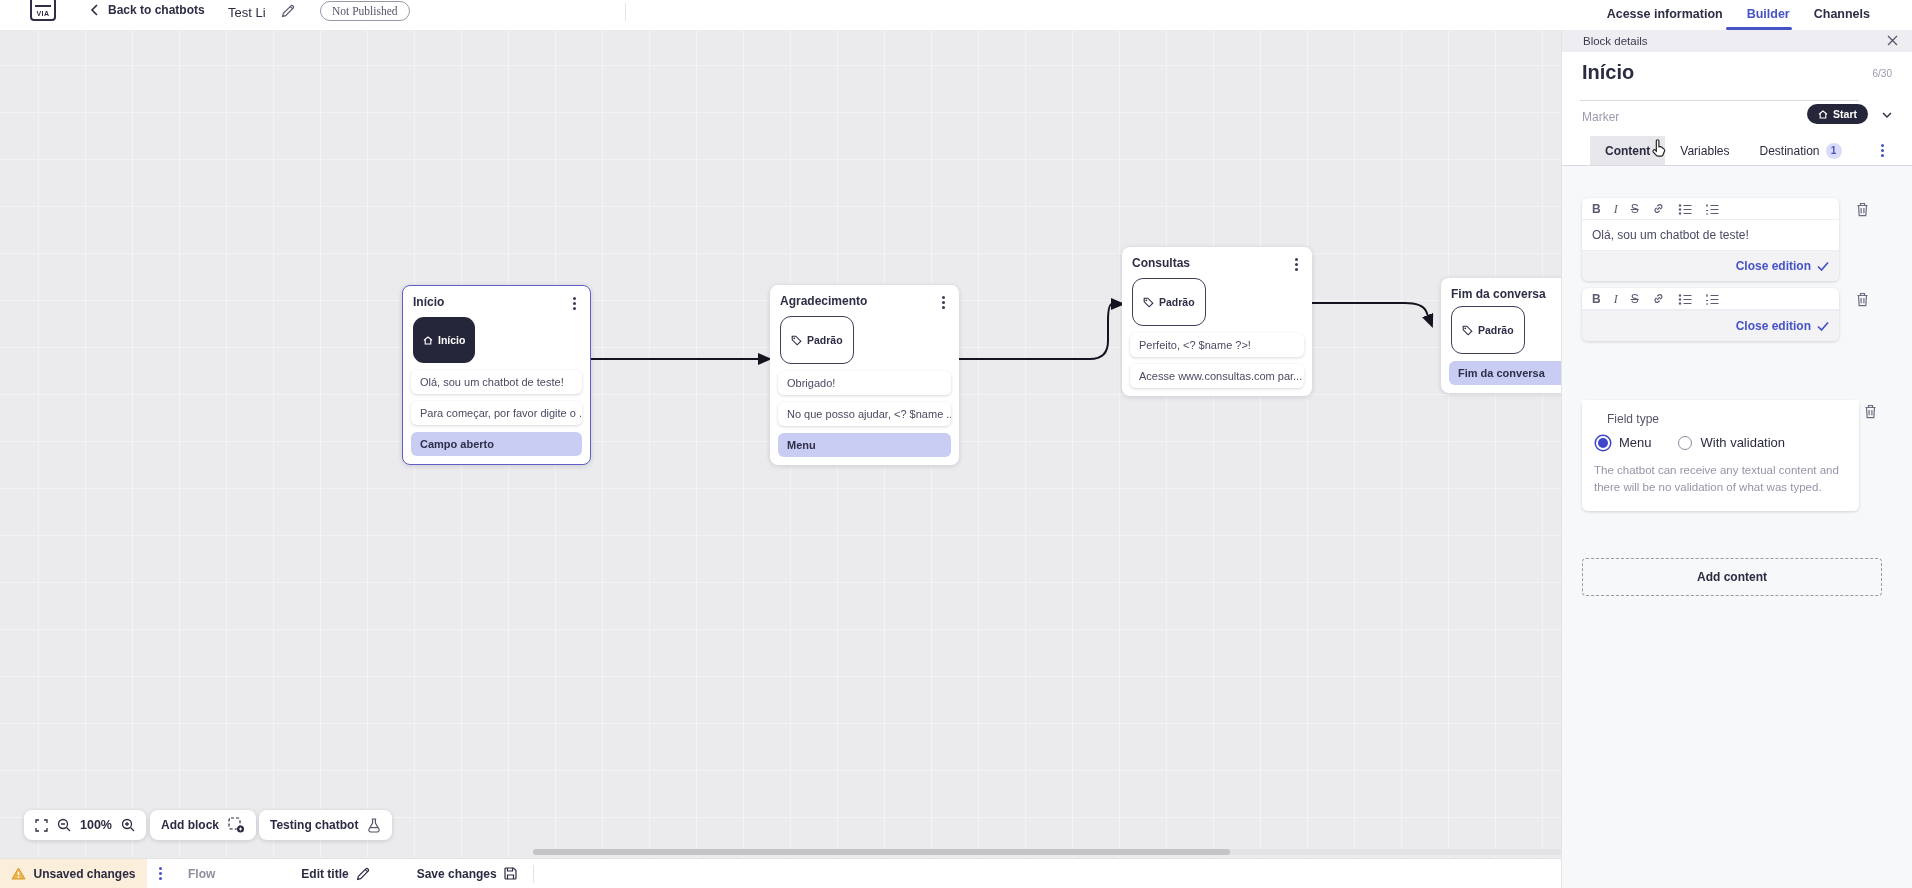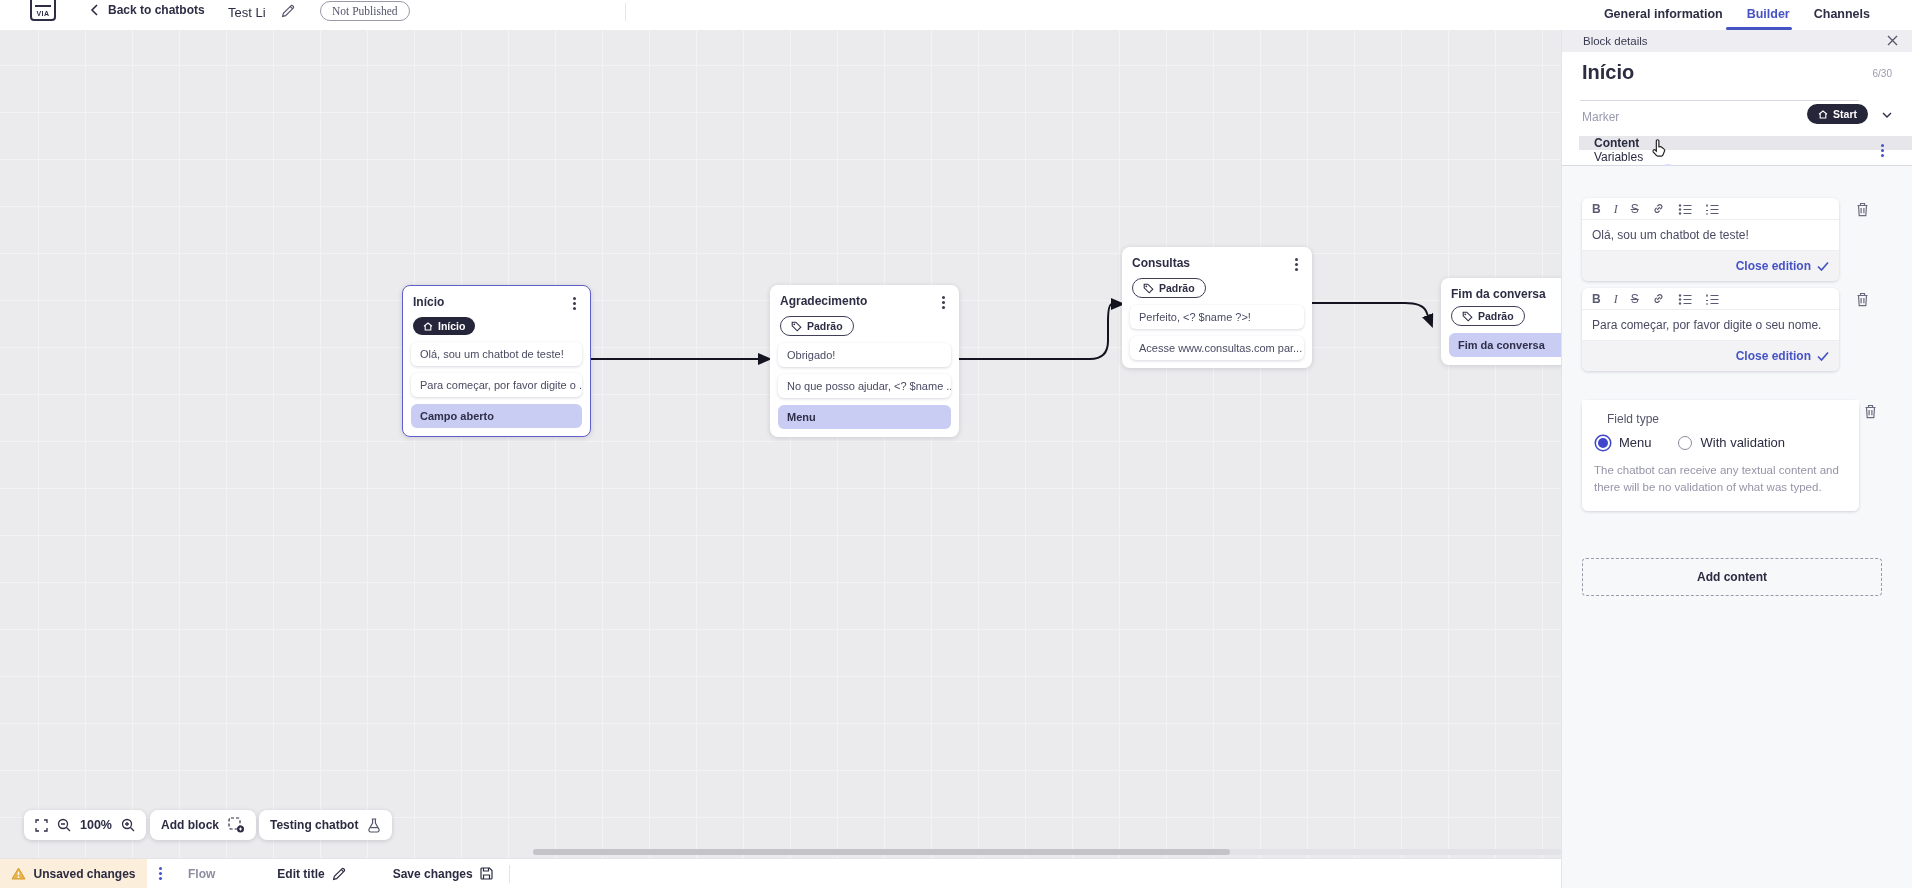--- a/index.html
+++ b/index.html
@@ -33,21 +33,21 @@
 
   .flow-block { position:absolute; background:#fff; border-radius:8px; padding:9px 8px 8px;
     box-shadow:0 1px 5px rgba(40,40,70,.16); z-index:3; }
   .flow-block.selected { border:1.5px solid #5f5fc9; }
   .fb-header { display:flex; justify-content:space-between; align-items:flex-start; padding:0 2px; }
   .fb-title { font-size:12px; font-weight:700; color:#2d2d45; }
   .kebab { width:3px; height:3px; border-radius:50%; background:#3c3c55;
            box-shadow:0 5px 0 #3c3c55, 0 10px 0 #3c3c55; margin:2px 4px 12px 0; cursor:pointer; }
   .kebab.blue { background:#4653c5; box-shadow:0 5px 0 #4653c5, 0 10px 0 #4653c5; }
   .pill { display:inline-flex; align-items:center; gap:5px; margin:5px 0 0 2px;
-          border-radius:11px; padding:3px 10px; font-size:10.5px; font-weight:700; }
+          border-radius:11px; padding:17px 10px; font-size:10.5px; font-weight:700; }
   .pill.dark { background:#26263a; color:#fff; }
   .pill.outline { background:#fff; border:1px solid #3f3f58; color:#2d2d45; }
   .fb-row { margin-top:7px; background:#fff; border-radius:6px; padding:6px 9px; font-size:11px; color:#4a4a63;
             box-shadow:0 1px 3px rgba(40,40,70,.18); white-space:nowrap; overflow:hidden; cursor:pointer; }
   .fb-row.action { background:#c9ccf3; box-shadow:none; font-weight:700; color:#2f2f4a; }
 
   
   .float-card { position:absolute; height:30px; background:#fff; border-radius:8px; z-index:10;
     box-shadow:0 1px 4px rgba(40,40,70,.18); display:flex; align-items:center; gap:9px; padding:0 11px;
     font-size:12px; font-weight:700; color:#2b2b42; cursor:pointer; }
@@ -73,21 +73,21 @@
     display:flex; align-items:center; padding:0 21px; font-size:11.5px; color:#3a3a52; }
   .panel-close { position:absolute; right:14px; top:5px; cursor:pointer; }
   .p-title { position:absolute; left:20px; top:31px; font-size:20px; font-weight:600; color:#2b2b42; cursor:text; }
   .p-counter { position:absolute; right:20px; top:38px; font-size:10px; color:#9a9ab0; }
   .p-title-line { position:absolute; left:18px; top:70px; width:279px; border-bottom:1px solid #d8d8e0; }
   .p-marker-label { position:absolute; left:20px; top:80px; font-size:12px; color:#9b9bb0; }
   .start-pill { position:absolute; right:44px; top:74px; display:flex; align-items:center; gap:5px;
     background:#26263a; color:#fff; border-radius:12px; padding:4px 11px; font-size:10.5px; font-weight:700; cursor:pointer; }
   .start-chevron { position:absolute; right:20px; top:82px; cursor:pointer; }
   .p-tabs { position:absolute; left:0; top:106px; width:100%; height:30px; display:flex; align-items:stretch;
-    padding-left:17px; border-bottom:1px solid #d8d8e0;flex-direction:column; }
+    padding-left:28px; border-bottom:1px solid #d8d8e0; }
   .p-tab { display:flex; align-items:center; gap:6px; padding:0 15px; font-size:12px; color:#2b2b42; cursor:pointer; }
   .p-tab.active { background:#e6e6eb; font-weight:700; }
   .p-tab-badge { width:16px; height:16px; border-radius:50%; background:#d9dcf8; color:#4653c5;
     font-size:10px; font-weight:700; display:flex; align-items:center; justify-content:center; }
   .p-kebab-wrap { position:absolute; right:28px; top:114px; cursor:pointer; }
   .p-content { position:absolute; left:0; top:136px; width:100%; height:722px; background:#f7f8fa; }
 
   .editor-card { position:absolute; left:20px; width:257px; background:#fff; border-radius:6px;
     box-shadow:0 1px 3px rgba(40,40,70,.18); }
   .editor-toolbar { display:flex; align-items:center; gap:13px; padding:4px 10px; height:22px;
@@ -248,21 +248,21 @@
   </div>
   <div class="tb-title">Test Li</div>
   <div class="tb-pencil">
     <svg width="14" height="14" viewBox="0 0 13 13" fill="none" stroke="#55556b" stroke-width="1.1">
         <path d="M1.5 11.5l.7-2.8 7-7a1.2 1.2 0 0 1 1.7 0l.4.4a1.2 1.2 0 0 1 0 1.7l-7 7zM8.5 2.2l2.3 2.3"></path>
       </svg>
   </div>
   <div class="status-pill">Not Published</div>
   <div class="tb-divider"></div>
   <div class="top-tabs">
-    <div class="top-tab">General information</div>
+    <div class="top-tab">Acesse information</div>
     <div class="top-tab active">Builder</div>
     <div class="top-tab">Channels</div>
   </div>
 </div>
 <div class="tab-underline"></div>
 <div class="tab-underline-active"></div>
 
 <div class="bottombar">
   <div class="unsaved">
     <svg width="15" height="13">
@@ -271,21 +271,21 @@
         <circle cx="7.5" cy="10.2" r="0.9" fill="#fff"></circle>
       </svg>
     <span>Unsaved changes</span>
   </div>
   <div style="margin-left:12px;">
       <div class="kebab blue" style="margin:0 0 10px 0;"></div>
     </div>
   <div class="bb-item bb-flow" style="margin-left:26px;">
     <span>Flow</span>
   </div>
-  <div class="bb-item" style="margin-left:62px;">
+  <div class="bb-item" style="margin-left:86px;">
     <span>Edit title</span>
     <svg width="14" height="14" viewBox="0 0 13 13" fill="none" stroke="#2b2b42" stroke-width="1.1">
         <path d="M1.5 11.5l.7-2.8 7-7a1.2 1.2 0 0 1 1.7 0l.4.4a1.2 1.2 0 0 1 0 1.7l-7 7zM8.5 2.2l2.3 2.3"></path>
       </svg>
   </div>
   <div class="bb-item" style="margin-left:47px;">
     <span>Save changes</span>
     <svg width="13" height="13" fill="none" stroke="#2b2b42" stroke-width="1.2">
         <path d="M1 2a1 1 0 0 1 1-1h7.5L12 3.5V11a1 1 0 0 1-1 1H2a1 1 0 0 1-1-1z"></path>
         <path d="M3.5 1v3h5V1M3.5 12V8h6v4"></path>
@@ -392,21 +392,20 @@
             <path d="M5.5 2.5h8M5.5 6.5h8M5.5 10.5h8" stroke="currentColor" stroke-width="1.1"></path>
           </svg>
       </span>
       <span class="tool">
         <svg width="14" height="12" fill="none">
             <path d="M1 3h2M2 1.2V3M1 7.5h2M1 11h2" stroke="currentColor" stroke-width="1"></path>
             <path d="M5.5 2.5h8M5.5 6.5h8M5.5 10.5h8" stroke="currentColor" stroke-width="1.1"></path>
           </svg>
       </span>
     </div>
-    <div class="editor-text">Para começar, por favor digite o seu nome.</div>
     <div class="editor-footer">
       <span class="close-edition">Close edition</span>
       <svg width="12" height="10" fill="none" stroke="#4653c5" stroke-width="1.7">
           <path d="M1 5.5l3.5 3.5L11 1.5"></path>
         </svg>
     </div>
   </div>
   <div class="trash" style="left:294px; top:262px;">
     <svg width="13" height="15" fill="none" stroke="#6b6b80" stroke-width="1.2">
         <path d="M1.5 3.5h10M4.5 3.5v-2h4v2M2.5 3.5l.7 10.2h6.6l.7-10.2M5.1 6v5.2M7.9 6v5.2"></path>

